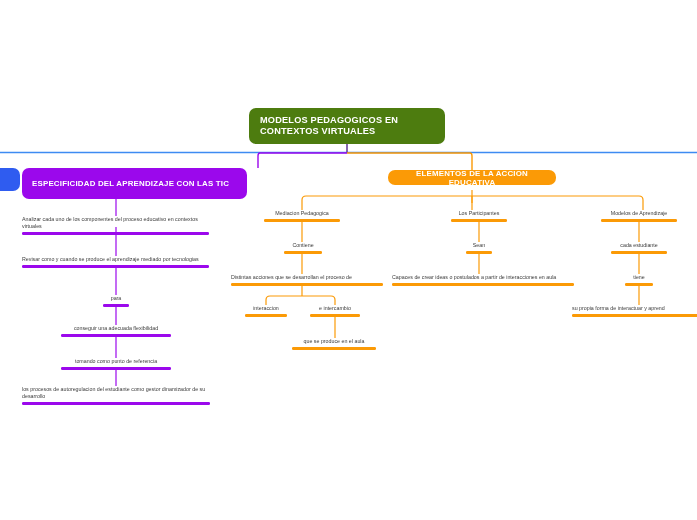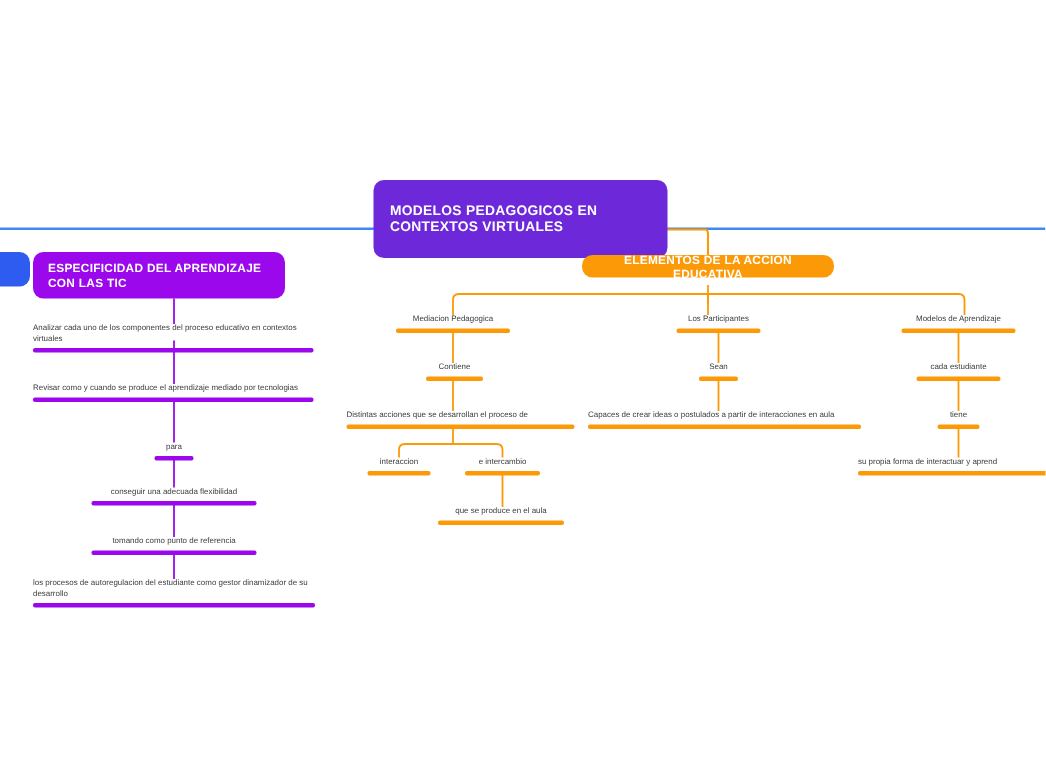--- a/index.html
+++ b/index.html
@@ -42,32 +42,31 @@
     letter-spacing: 0.2px;
     display: flex;
     align-items: center;
   }
   .pill span { display: block; }
 
   .pill-root {
     left: 249px;
     top: 108px;
     width: 196px;
-    height: 52px;
-    background: #6d28d9;
+    height: 36px;
+    background: #4d7c0f;
     padding: 0 11px;
     font-size: 9.2px;
     line-height: 11.5px;
-    margin-top: 12px;
   }
 
   .pill-violet {
     left: 22px;
     top: 168px;
-    width: 168px;
+    width: 225px;
     height: 31px;
     background: #9b08ec;
     padding: 0 10px;
     font-size: 7.9px;
     line-height: 10px;
   }
 
   .pill-blue {
     left: -18px;
     top: 168px;

